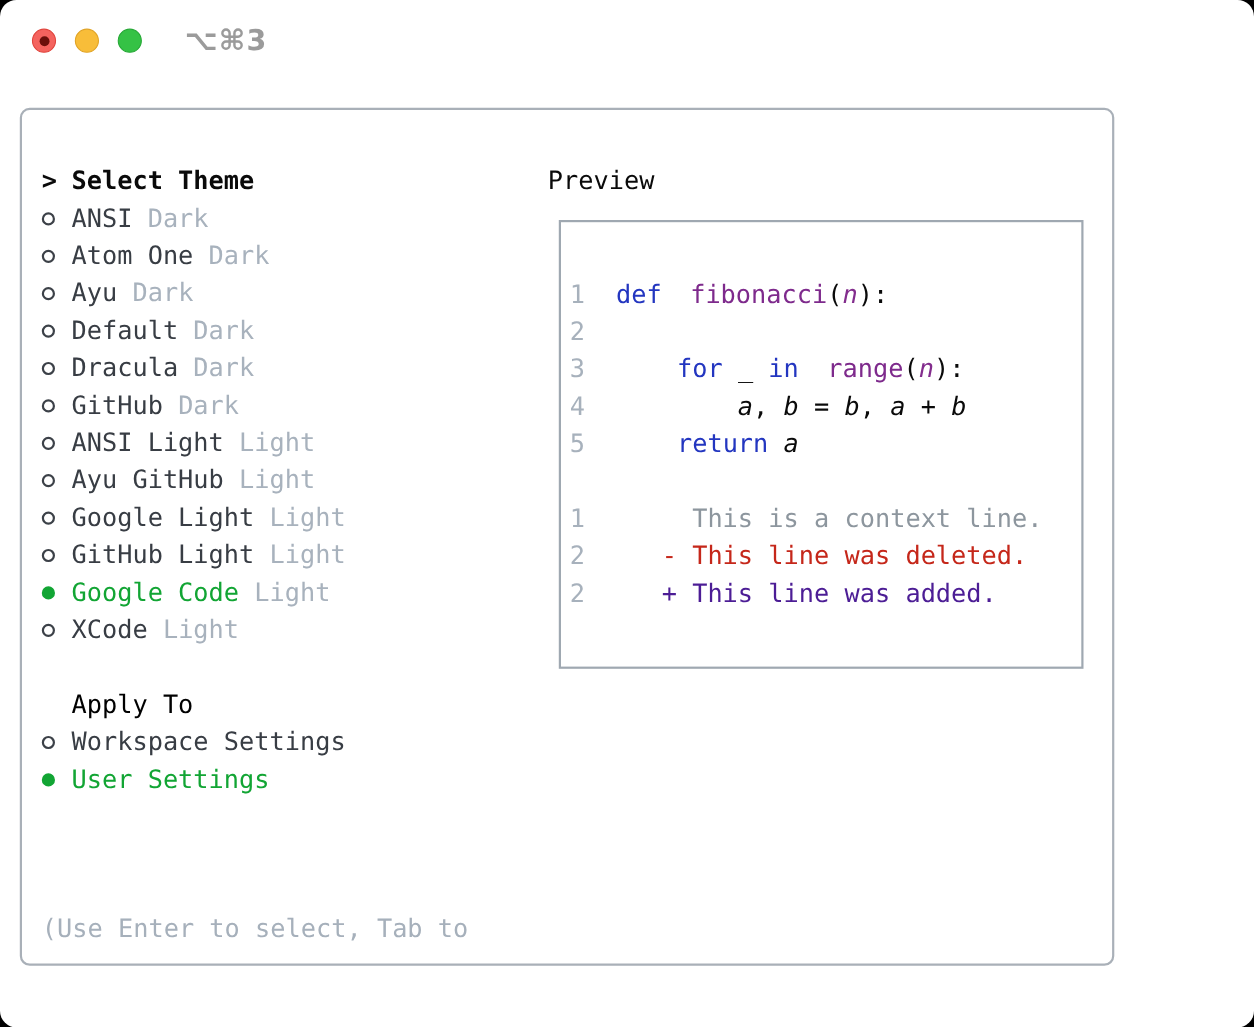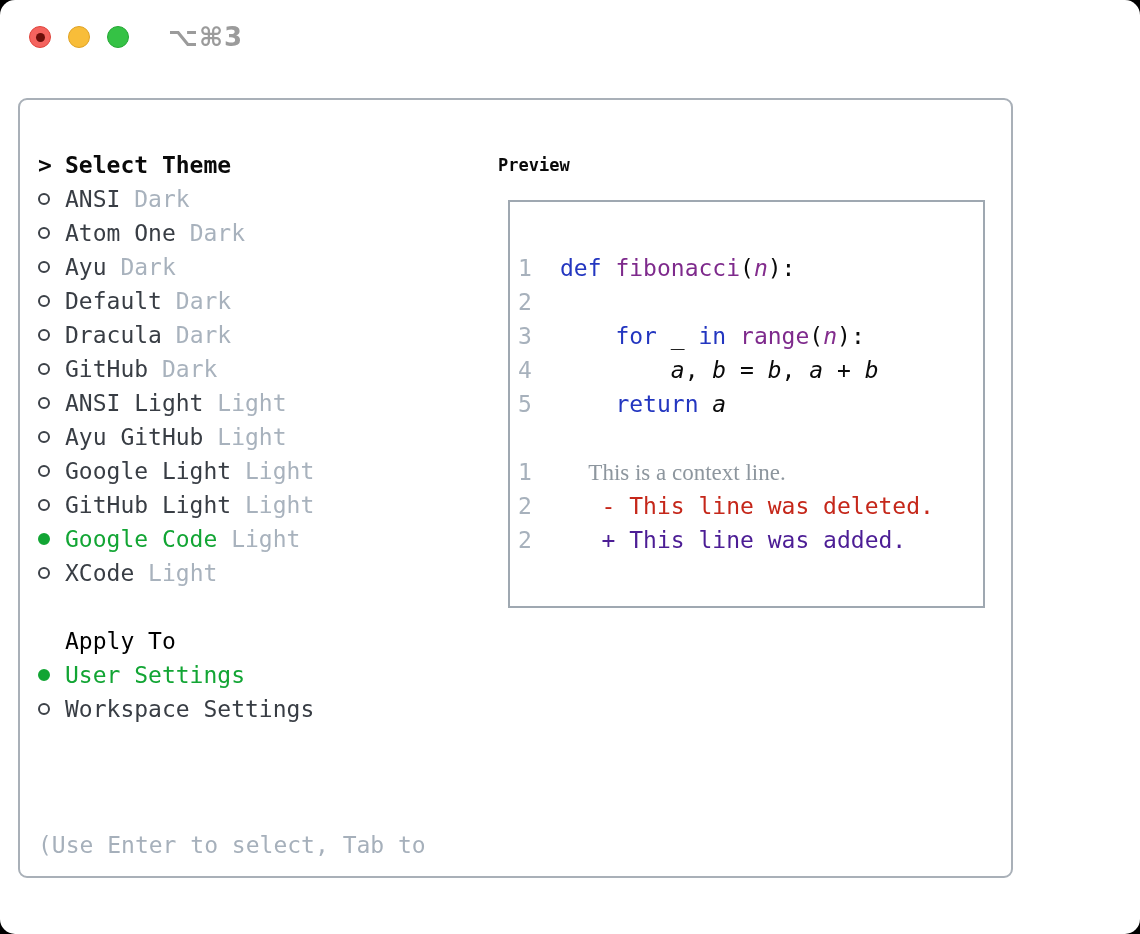--- a/index.html
+++ b/index.html
@@ -36,32 +36,32 @@
   .caret { font-weight:bold; color:#0a0a0a; }
   .heading-txt { font-weight:bold; color:#0a0a0a; }
   .sub-txt { color:#000000; }
   .name { color:#383d44;text-align:center; }
   .row.sel .name { color:#12a534; }
   .variant { color:#a8b2bd; margin-left:13.85px; }
   .help { color:#a6b0bb; font-size:23px; line-height:34px; white-space:pre; }
 
   
   .preview-heading { position:absolute; left:498px; top:148px; height:34px; line-height:34px;
-                     font-size:17px; font-weight:bold; color:#0a0a0a; }
+                     font-size:23px; font-weight:normal; color:#0a0a0a; }
   .preview-box { position:absolute; left:508px; top:200px; width:477px; height:408px;
                  border:2px solid #9fa8b1; background:#fff; padding:49px 0 0 8px; overflow:hidden; }
   .cl { display:flex; height:34px; line-height:34px; font-size:23px; color:#0a0a0a; }
   .ln { width:14px; margin-right:28px; flex:none; color:#a7b1bc; }
   .ct { white-space:pre; }
   .kw  { color:#2336c0; }
-  .fn  { color:#7e2a8c; }
+  .fn  { color:#7e2a8c;margin-left:12px; }
   .pm  { color:#832d8d; font-style:italic; }
   .nm  { color:#0c6b68; }
   .vr  { color:#0a0a0a; font-style:italic; }
-  .ctx { color:#8d969e;font-family:Liberation Serif, serif; }
+  .ctx { color:#8d969e; }
   .del { color:#c5271a; }
   .add { color:#4c1d95; }
 </style>
 </head>
 <body>
 
 <div class="window">
 
   <div class="titlebar">
     <div class="light light-close">
@@ -96,22 +96,22 @@
       </div>
 
     <div class="row"></div>
 
     <div class="row">
       <span class="marker"></span>
       <span class="sub-txt">Apply To</span>
     </div>
 
     <div id="apply-rows">
+        <div class="row"><span class="marker"><span class="radio"></span></span><span class="name">Workspace Settings</span></div>
         <div class="row sel"><span class="marker"><span class="radio on"></span></span><span class="name">User Settings</span></div>
-        <div class="row"><span class="marker"><span class="radio"></span></span><span class="name">Workspace Settings</span></div>
       </div>
 
     <div class="row"></div>
 
     <div class="help">
       <div>(Use Enter to select, Tab to</div>
       <div>change focus)</div>
     </div>
   </div>
 

